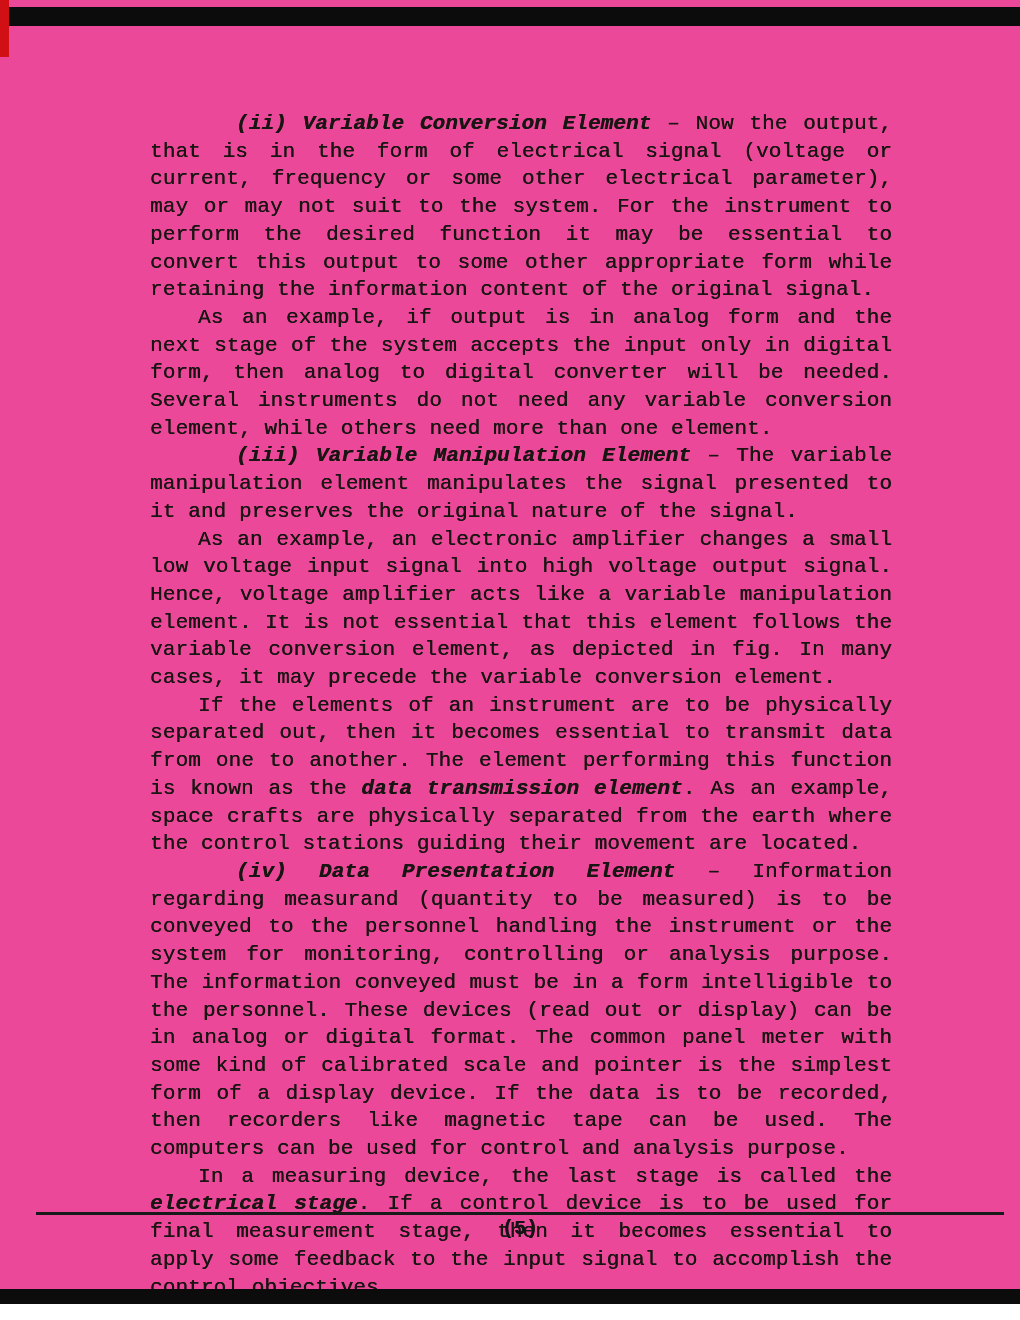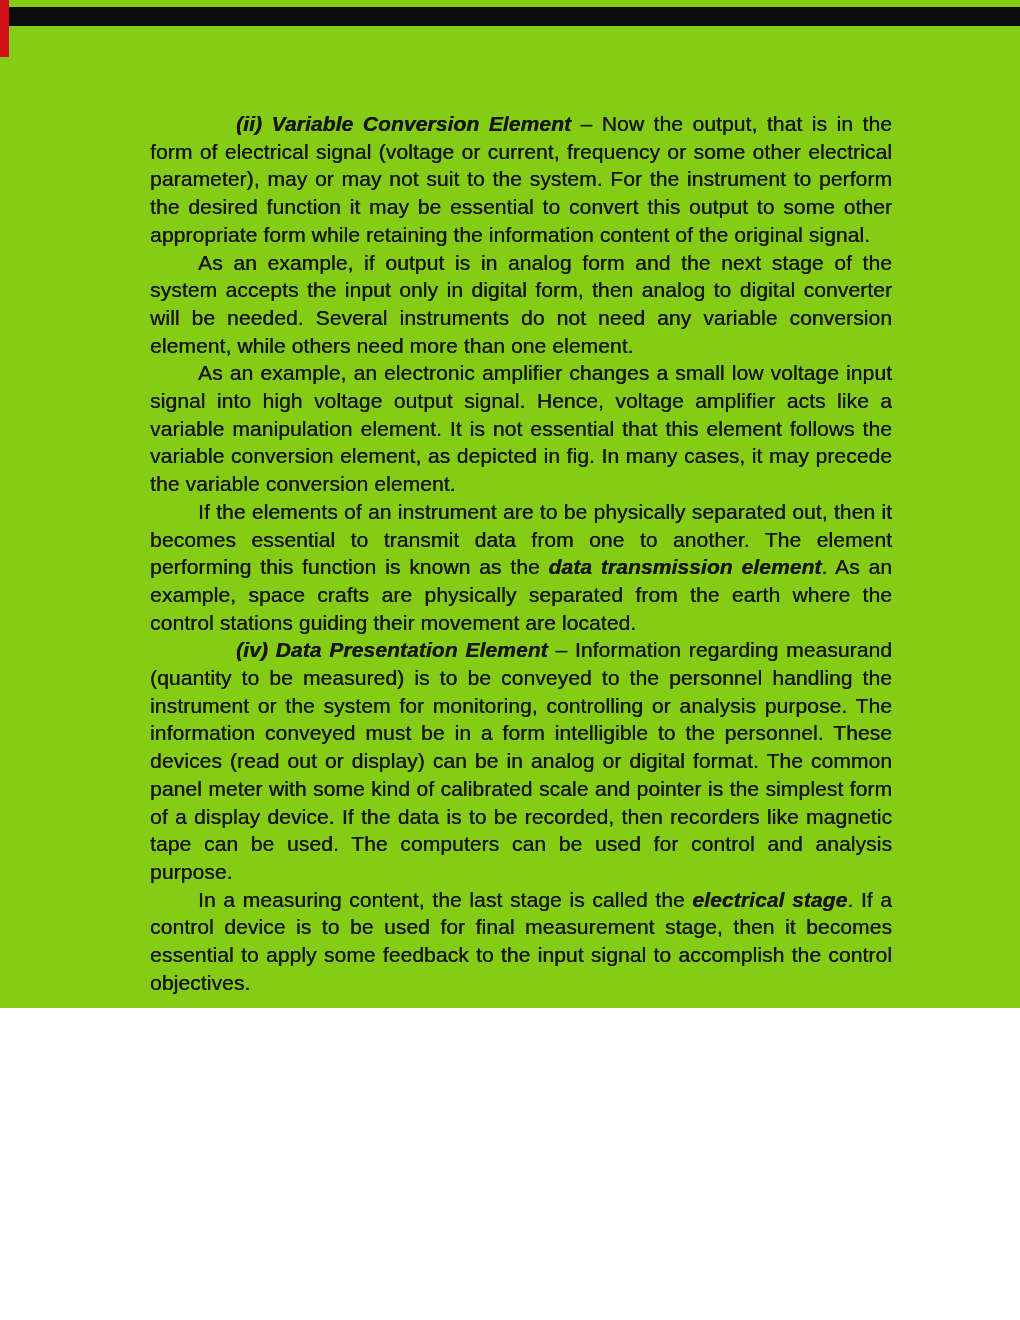--- a/index.html
+++ b/index.html
@@ -3,24 +3,24 @@
 <meta charset="utf-8">
 <style>
   html, body {
     margin: 0;
     padding: 0;
     background: #ffffff;
   }
   #page {
     position: relative;
     width: 1020px;
-    height: 1008px;
-    background: #84cc16;
+    height: 1304px;
+    background: #ec4899;
     overflow: hidden;
-    font-family: Liberation Sans, sans-serif;
+    font-family: Liberation Mono, monospace;
   }
   
   .top-bar {
     position: absolute;
     left: 0;
     top: 7px;
     width: 1020px;
     height: 19px;
     background: #0c0c0c;
   }
@@ -91,24 +91,25 @@
 </head>
 <body>
 
 <div id="page">
   <div class="top-bar" style="background: rgb(12, 12, 12);"></div>
   <div class="red-strip" style="background: rgb(208, 16, 21);"></div>
 
   <div class="text-block" style="color: rgb(24, 21, 18);">
       <p class="para header"><span class="run bi">(ii)  Variable Conversion Element</span><span class="run"> – Now the output, that is in the form of electrical signal (voltage or current, frequency or some other electrical parameter), may or may not suit to the system. For the instrument to perform the desired function it may be essential to convert this output to some other appropriate form while retaining the information content of the original signal.</span></p>
       <p class="para body"><span class="run">As an example, if output is in analog form and the next stage of the system accepts the input only in digital form, then analog to digital converter will be needed. Several instruments do not need any variable conversion element, while others need more than one element.</span></p>
+      <p class="para header"><span class="run bi">(iii) Variable Manipulation Element</span><span class="run"> – The variable manipulation element manipulates the signal presented to it and preserves the original nature of the signal.</span></p>
       <p class="para body"><span class="run">As an example, an electronic amplifier changes a small low voltage input signal into high voltage output signal. Hence, voltage amplifier acts like a variable manipulation element. It is not essential that this element follows the variable conversion element, as depicted in fig. In many cases, it may precede the variable conversion element.</span></p>
       <p class="para body"><span class="run">If the elements of an instrument are to be physically separated out, then it becomes essential to transmit data from one to another. The element performing this function is known as the </span><span class="run bi">data transmission element</span><span class="run">. As an example, space crafts are physically separated from the earth where the control stations guiding their movement are located.</span></p>
       <p class="para header"><span class="run bi">(iv)  Data Presentation Element</span><span class="run"> – Information regarding measurand (quantity to be measured) is to be conveyed to the personnel handling the instrument or the system for monitoring, controlling or analysis purpose. The information conveyed must be in a form intelligible to the personnel. These devices (read out or display) can be in analog or digital format. The common panel meter with some kind of calibrated scale and pointer is the simplest form of a display device. If the data is to be recorded, then recorders like magnetic tape can be used. The computers can be used for control and analysis purpose.</span></p>
-      <p class="para body"><span class="run">In a measuring content, the last stage is called the </span><span class="run bi">electrical stage</span><span class="run">. If a control device is to be used for final measurement stage, then it becomes essential to apply some feedback to the input signal to accomplish the control objectives.</span></p>
+      <p class="para body"><span class="run">In a measuring device, the last stage is called the </span><span class="run bi">electrical stage</span><span class="run">. If a control device is to be used for final measurement stage, then it becomes essential to apply some feedback to the input signal to accomplish the control objectives.</span></p>
     </div>
 
   <div class="footer-rule"></div>
   <div class="page-number-row">
     <span class="page-number">(5)</span>
   </div>
 
   <div class="bottom-bar" style="background: rgb(12, 12, 12);"></div>
 </div>
 

